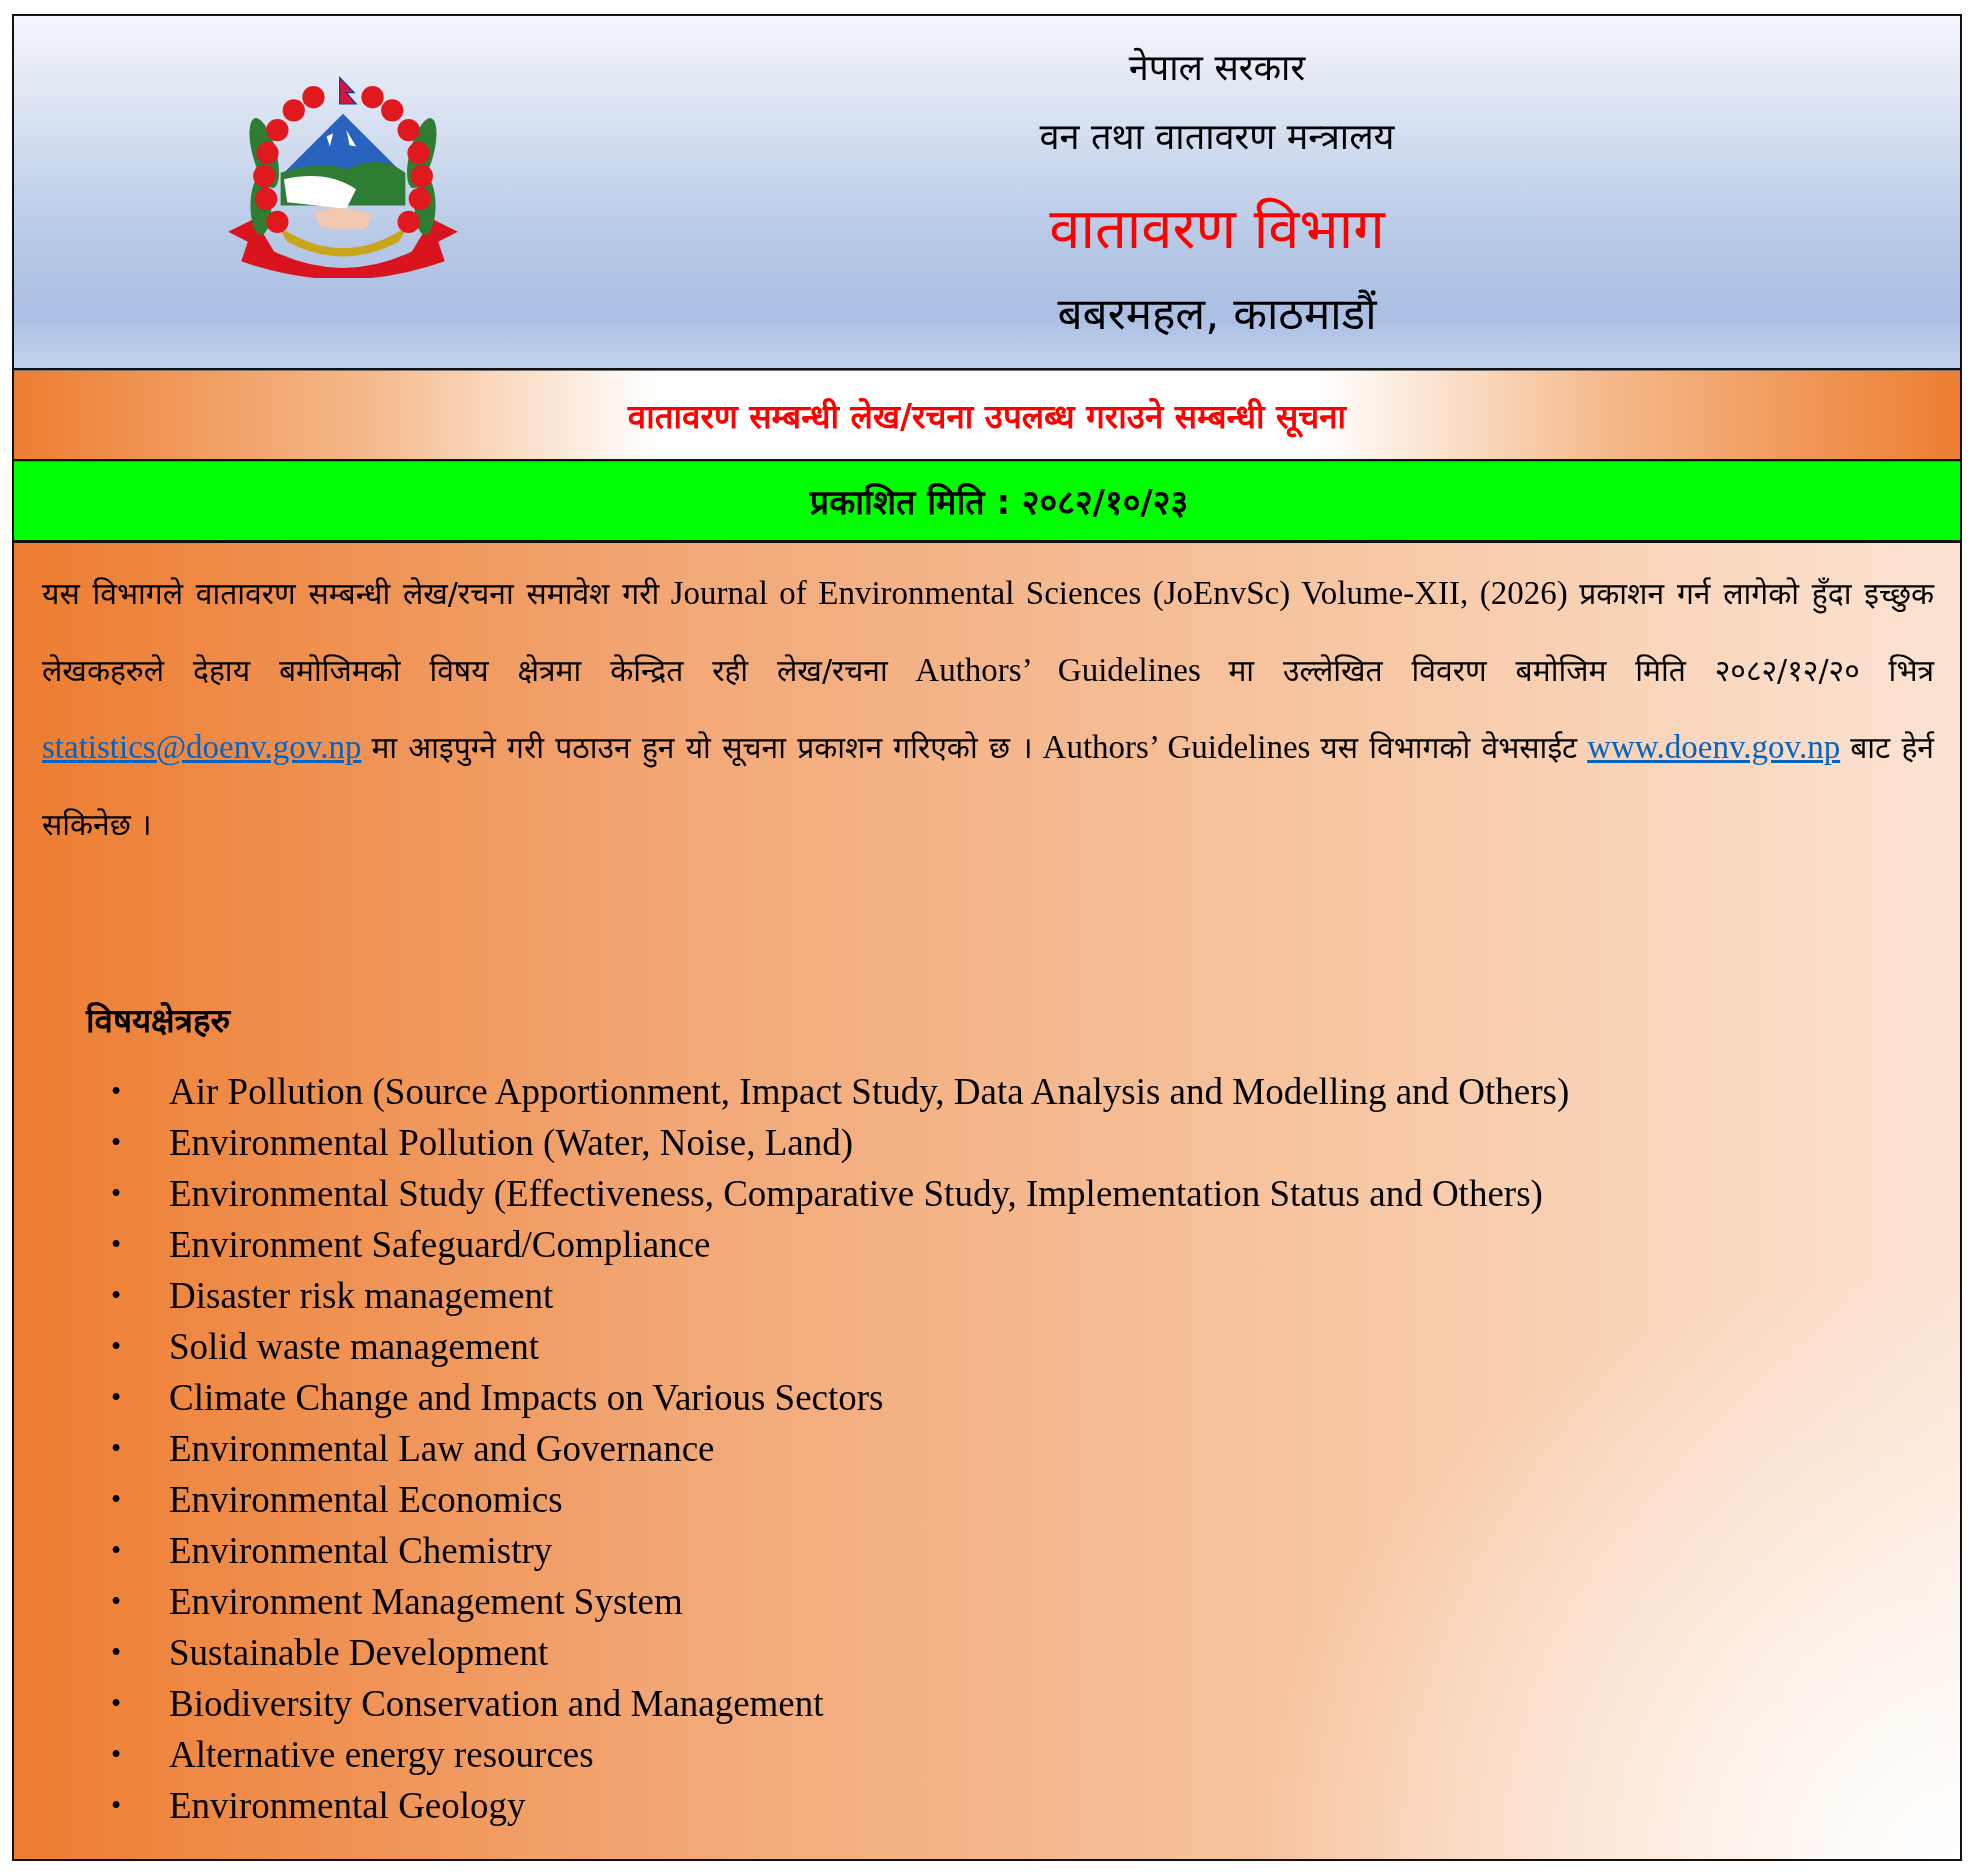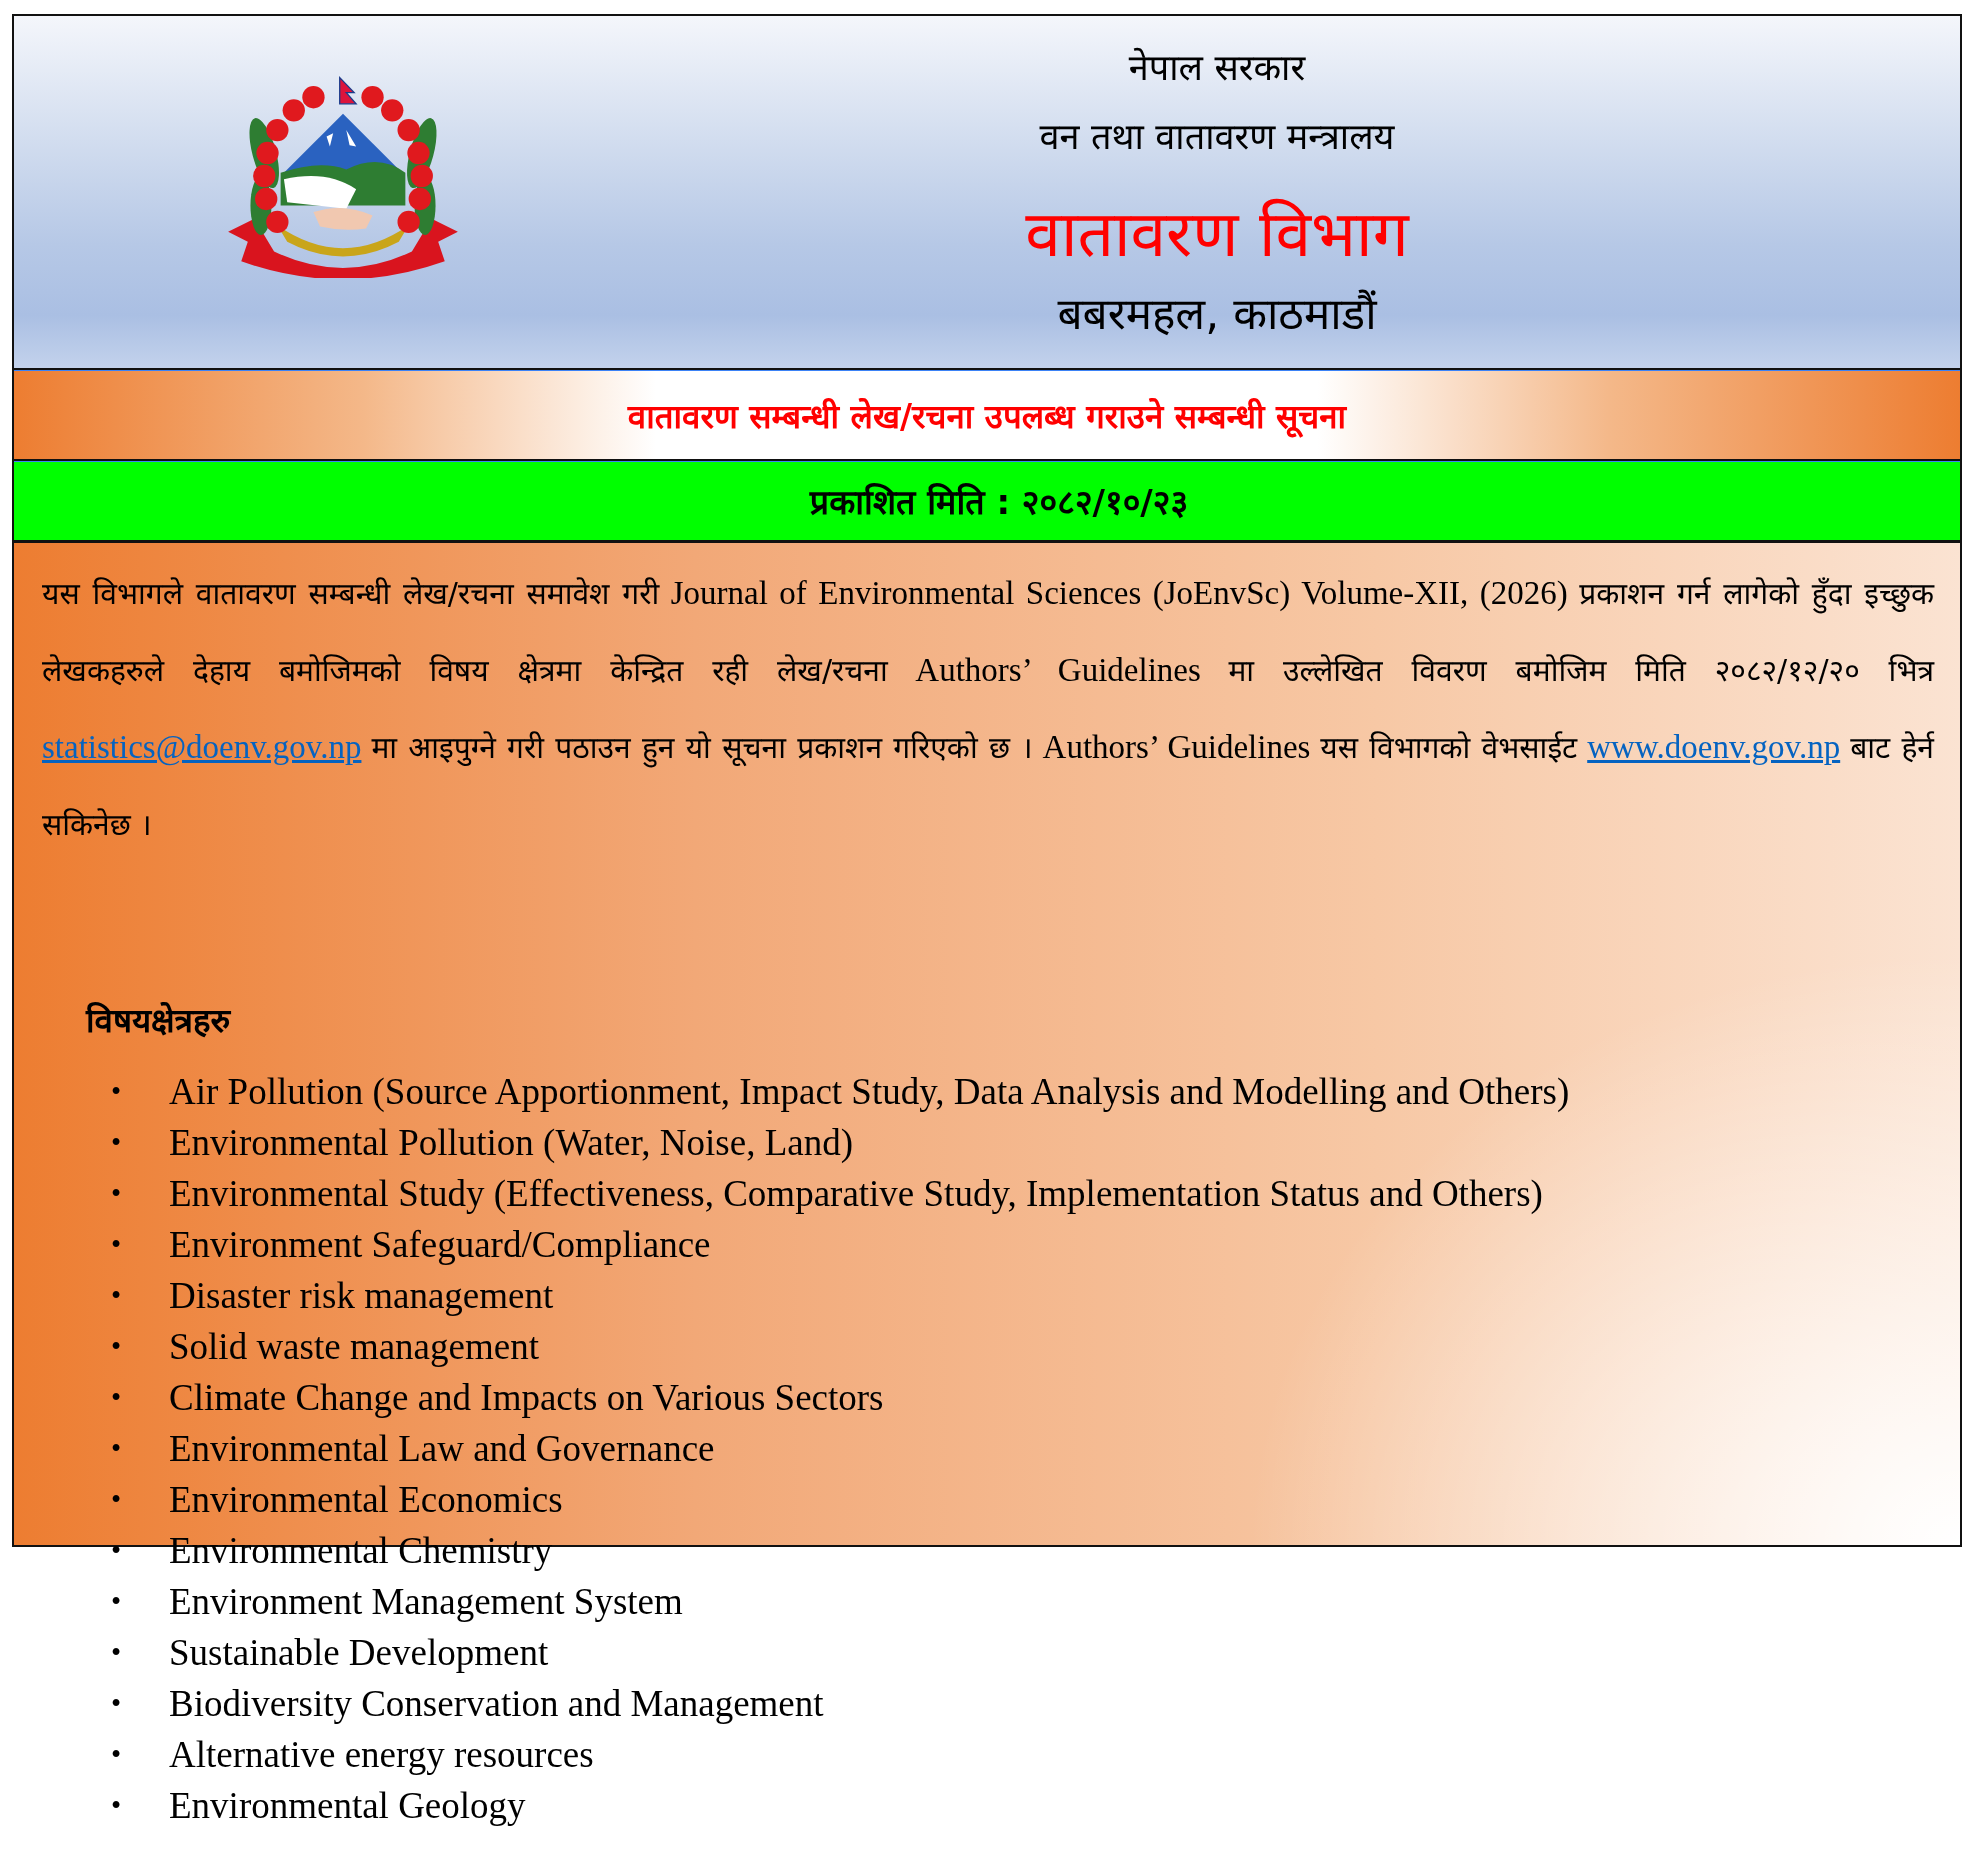--- a/index.html
+++ b/index.html
@@ -1,31 +1,31 @@
 <!DOCTYPE html>
 <html style="font-size:10.5px"><head>
 <meta charset="utf-8">
 <style>
   html, body { margin: 0; padding: 0; background: #ffffff; }
   body { width: 1975px; height: 1874px; position: relative; overflow: hidden;
          font-family: "Liberation Serif", "DejaVu Serif", serif; color: #000; }
 
-  .frame { position: absolute; left: 12px; top: 14px; width: 1950px; height: 1533px;
-           border: 2px solid #111; box-sizing: border-box; background: #3b82f6; }
+  .frame { position: absolute; left: 12px; top: 14px; width: 1950px; height: 1847px;
+           border: 2px solid #111; box-sizing: border-box; background: #737373; }
 
   
   .header { position: absolute; left: 0; top: 0; right: 0; height: 352px;
             background: linear-gradient(to bottom, #f4f6fb 0%, #d2ddef 35%, #b6c8e6 65%, #aabfe3 85%, #c3d2ec 100%);
             border-bottom: 2.6px solid #111; }
   .emblem { position: absolute; left: 201px; top: 58px; width: 256px; height: 204px; }
   .hdr-line { position: absolute; left: 460px; right: 0; text-align: center;
               font-family: "DejaVu Sans", sans-serif; white-space: nowrap; }
   .hdr-govt { top: 26px; font-size: 36px; }
   .hdr-ministry { top: 95px; font-size: 36px; }
-  .hdr-dept { top: 172px; font-size: 64px; color: #ff0000; }
+  .hdr-dept { top: 172px; font-size: 56px; color: #ff0000; }
   .hdr-addr { top: 266px; font-size: 44px; }
 
   
   .title-band { position: absolute; left: 0; right: 0; top: 355px; height: 88px;
                 background: linear-gradient(to right, #ed7d31 0%, #f4b889 18%, #ffffff 33%, #ffffff 67%, #f4b889 82%, #ed7d31 100%);
                 border-bottom: 2.6px solid #111; display: flex; align-items: center; justify-content: center; }
   .title-text { font-family: "DejaVu Sans", sans-serif; font-size: 33px; font-weight: bold; color: #ff0000; }
 
   
   .date-band { position: absolute; left: 0; right: 0; top: 446px; height: 78px;

